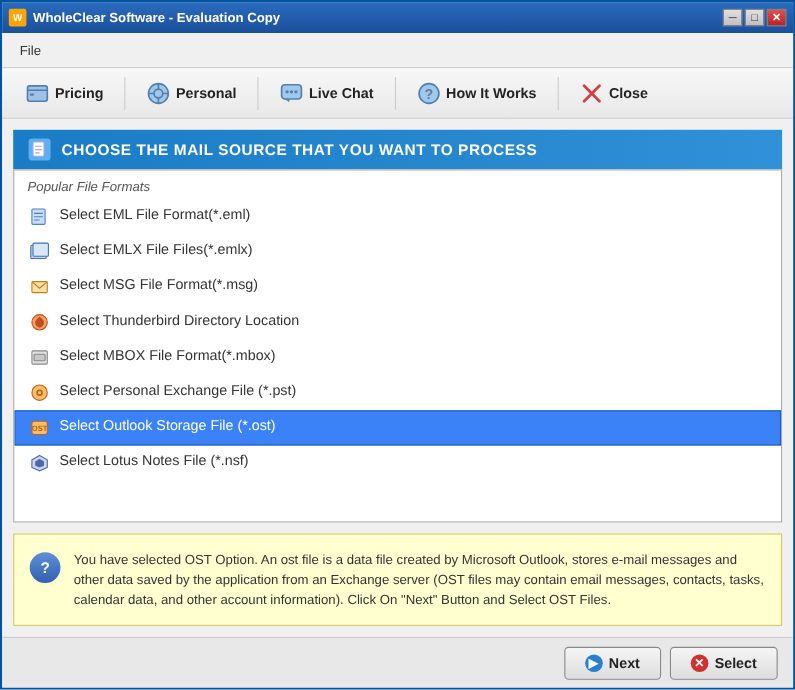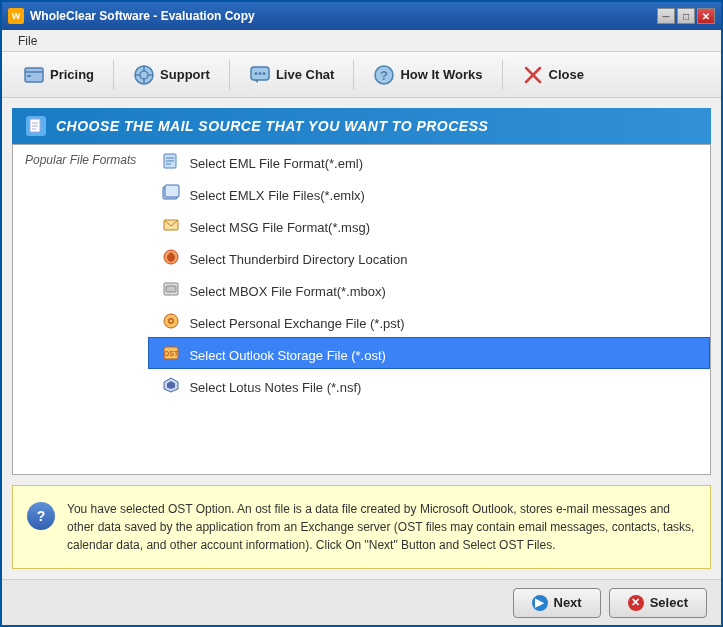--- a/index.html
+++ b/index.html
@@ -74,21 +74,21 @@
     .title-btn.close-btn {
       background: linear-gradient(to bottom, #e05050, #c02020);
       color: white;
     }
 
     
     .menu-bar {
       background: #f0f0f0;
       border-bottom: 1px solid #ccc;
       padding: 2px 8px;
-      height: 22px;
+      height: 32px;
       display: flex;
       align-items: center;
       flex-shrink: 0;
     }
 
     .menu-item {
       padding: 2px 8px;
       font-size: 12px;
       cursor: pointer;
       color: #333;
@@ -152,60 +152,59 @@
       background: linear-gradient(to right, #1a7cc4, #3090d8);
       color: white;
       padding: 8px 14px;
       font-size: 14px;
       font-weight: bold;
       letter-spacing: 0.5px;
       display: flex;
       align-items: center;
       gap: 10px;
       margin-bottom: 0;
-      font-style: italic;
     }
 
     .section-header-icon {
       width: 20px;
       height: 20px;
       background: #5bb0f0;
       border-radius: 3px;
       display: flex;
       align-items: center;
       justify-content: center;
       font-size: 11px;
     }
 
     
     .file-panel {
       border: 1px solid #aaa;
       background: white;
       flex: 1;
       display: flex;
-      flex-direction: row;
+      flex-direction: column;
       overflow: hidden;
     }
 
     .panel-subtitle {
       padding: 8px 12px 4px 12px;
       font-size: 12px;
       color: #555;
       font-style: italic;
     }
 
     .file-list {
       list-style: none;
       flex: 1;
       overflow-y: auto;
     }
 
     .file-item {
       display: flex;
-      align-items: flex-end;
+      align-items: flex-start;
       gap: 8px;
       padding: 5px 12px;
       cursor: pointer;
       font-size: 13px;
       color: #333;
       border: 1px solid transparent;
     }
 
     .file-item.selected {
       background: #3b82f6;
@@ -334,21 +333,21 @@
       <div class="toolbar-icon">
         <svg width="22" height="22" viewBox="0 0 22 22">
           <circle cx="11" cy="11" r="9" fill="#a0c8e8" stroke="#5080b0" stroke-width="1.5"></circle>
           <circle cx="11" cy="11" r="4" fill="none" stroke="#5080b0" stroke-width="1.5"></circle>
           <line x1="2" y1="11" x2="7" y2="11" stroke="#5080b0" stroke-width="1.5"></line>
           <line x1="15" y1="11" x2="20" y2="11" stroke="#5080b0" stroke-width="1.5"></line>
           <line x1="11" y1="2" x2="11" y2="7" stroke="#5080b0" stroke-width="1.5"></line>
           <line x1="11" y1="15" x2="11" y2="20" stroke="#5080b0" stroke-width="1.5"></line>
         </svg>
       </div>
-      <span>Support</span>
+      <span>Personal</span>
     </div>
 
     <div class="toolbar-separator"></div>
 
     <div class="toolbar-btn">
       <div class="toolbar-icon">
         <svg width="22" height="22" viewBox="0 0 22 22">
           <rect x="2" y="3" width="18" height="13" rx="3" fill="#a0c8e8" stroke="#5080b0" stroke-width="1.5"></rect>
           <polygon points="5,16 9,19 9,16" fill="#5080b0"></polygon>
           <circle cx="7" cy="9.5" r="1.5" fill="#5080b0"></circle>

